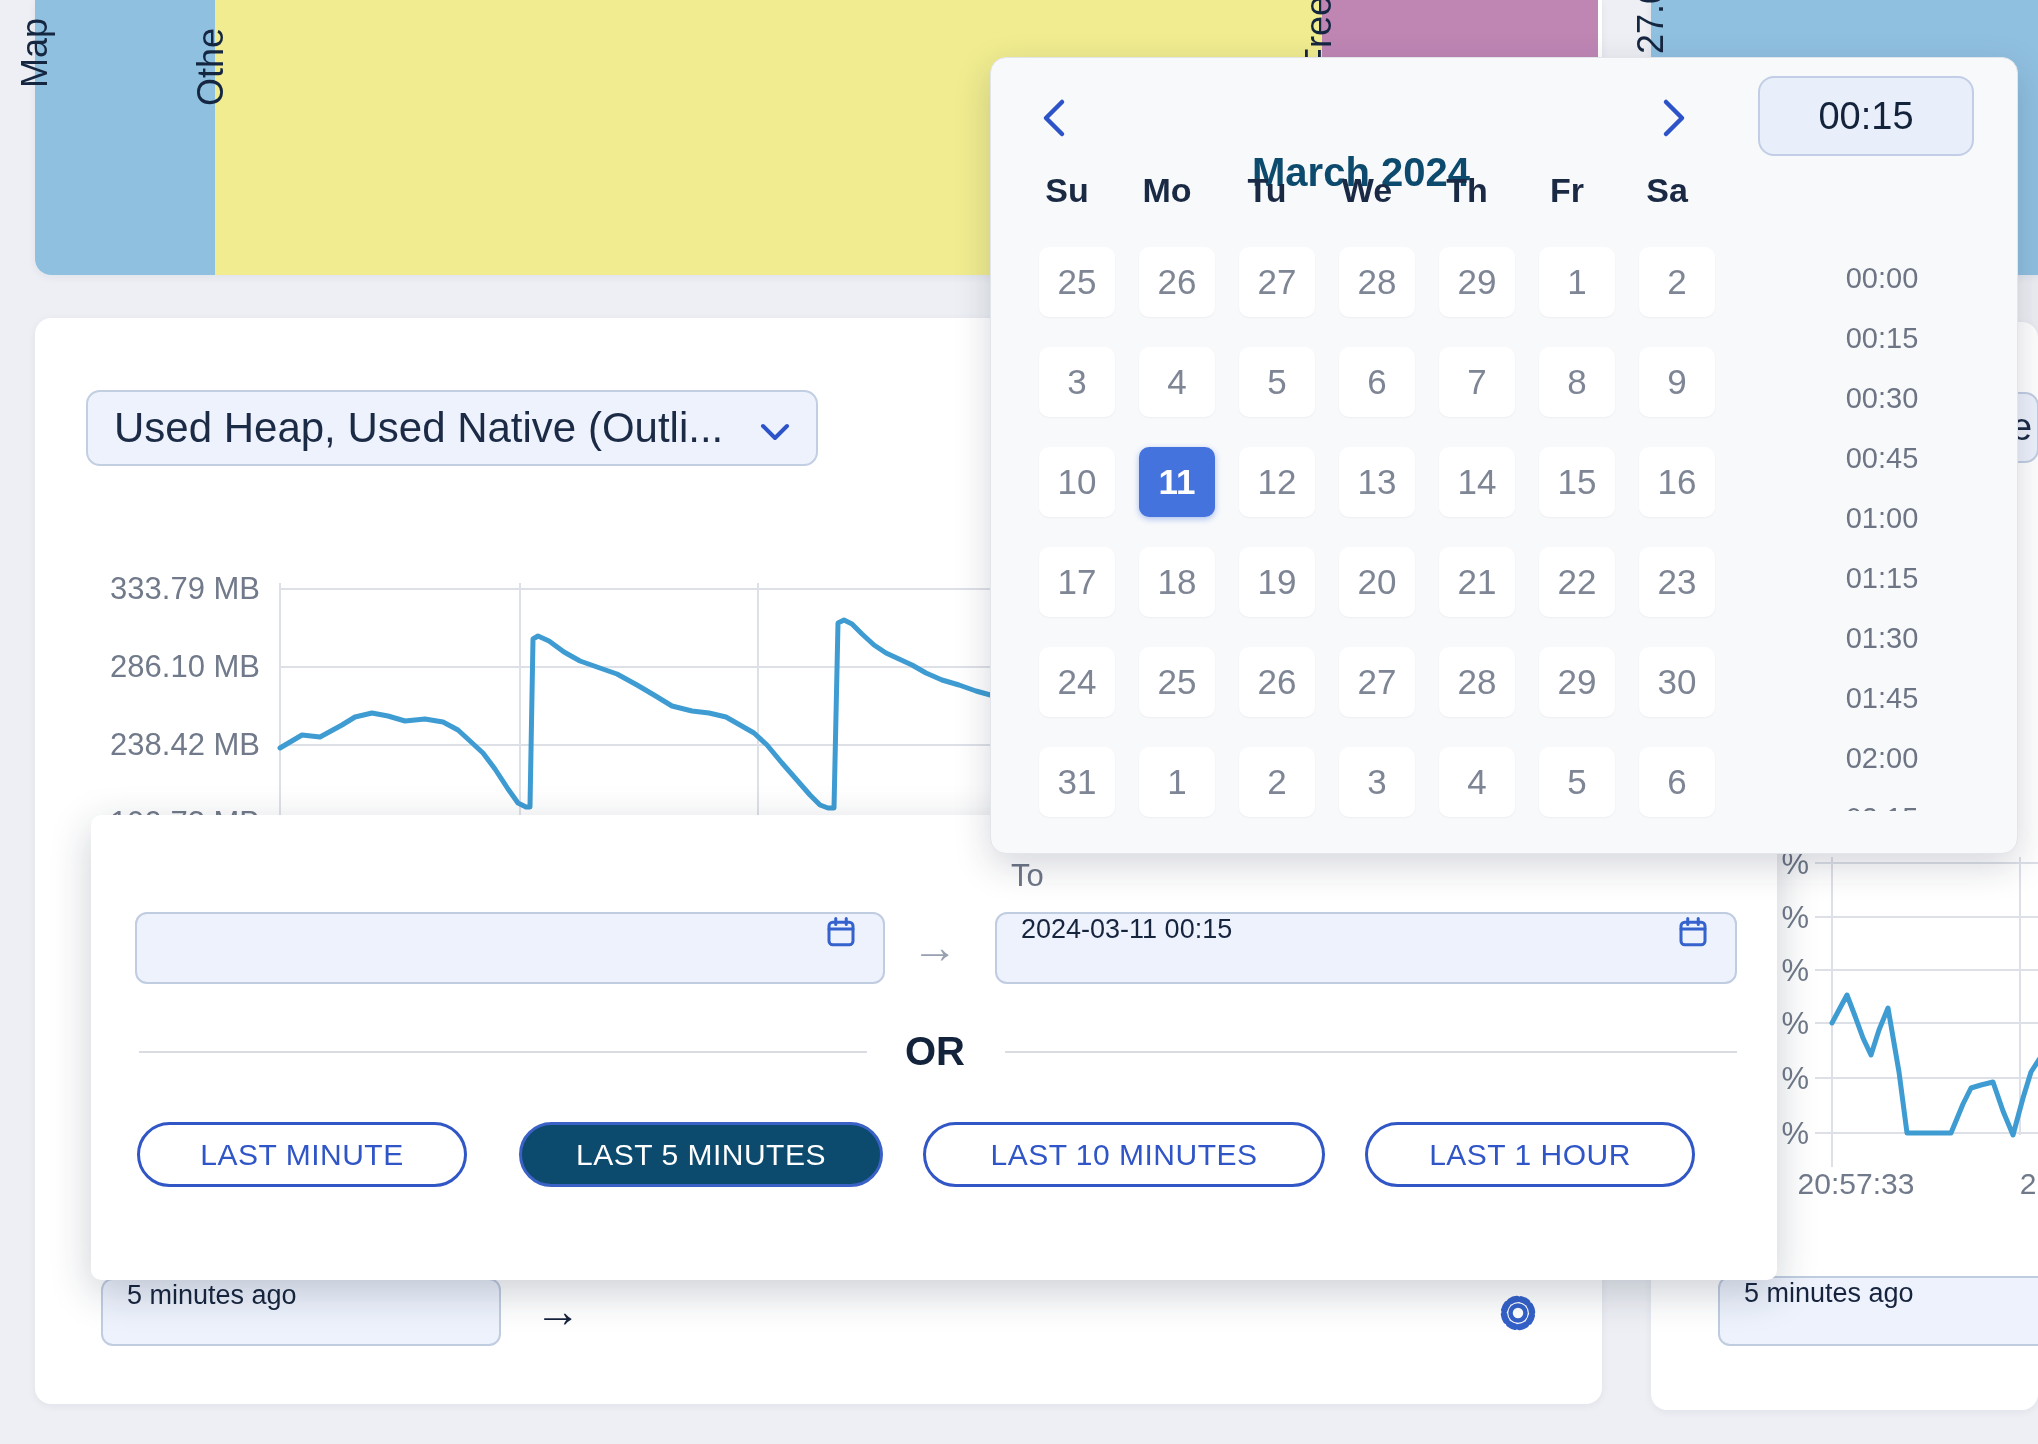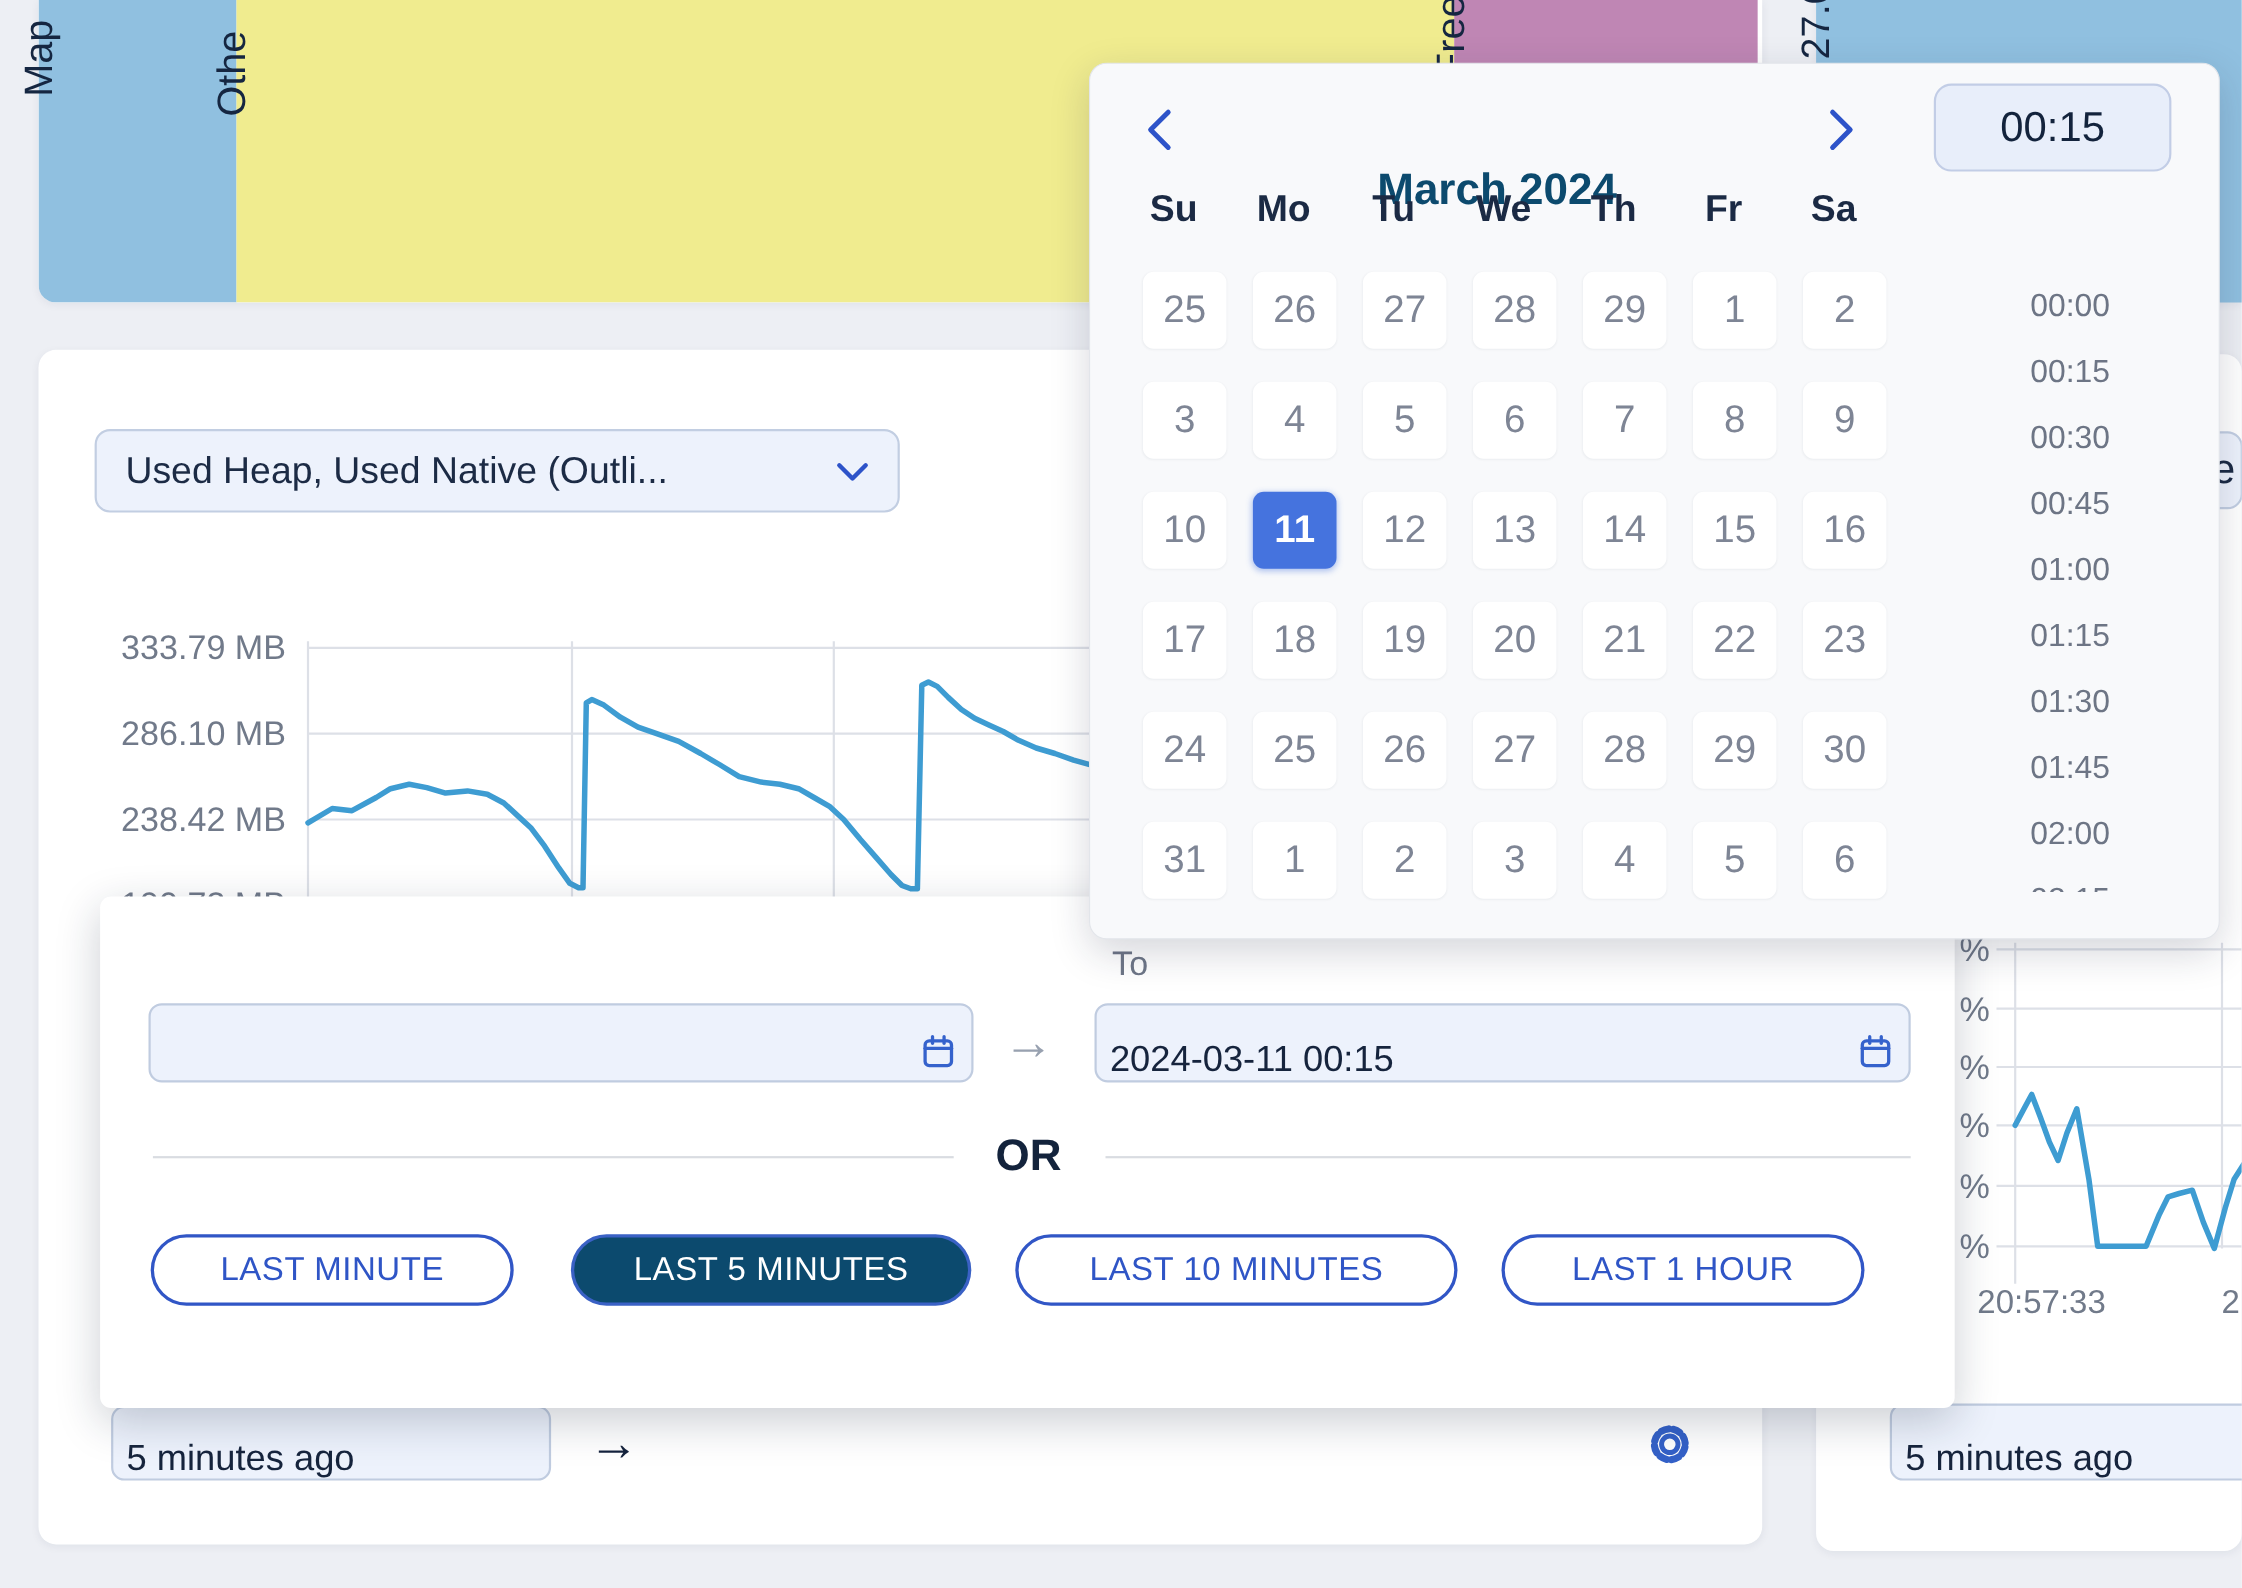--- a/index.html
+++ b/index.html
@@ -15,23 +15,23 @@
   .seg{height:100%;}
   .vlabel{position:absolute;z-index:15;font-size:36px;color:#152641;white-space:nowrap;
           transform:rotate(-90deg);transform-origin:0 100%;}
 
   
   .card-main-left{left:35px;top:318px;width:1567px;height:1086px;z-index:10;}
   .card-main-right{left:1651px;top:322px;width:387px;height:1088px;z-index:10;}
 
   .dropdown{position:absolute;background:#edf2fc;border:2px solid #c2cee2;border-radius:14px;
             display:flex;align-items:center;justify-content:space-between;padding:0 26px;box-sizing:border-box;
-            font-size:34px;color:#1c2b45;cursor:pointer;}
+            font-size:42px;color:#1c2b45;cursor:pointer;}
   .field{position:absolute;background:#edf2fc;border:2px solid #c0cce0;border-radius:12px;
-         box-sizing:border-box;font-size:33px;color:#16243d;display:flex;align-items:flex-end;padding:0 12px;}
+         box-sizing:border-box;font-size:27px;color:#16243d;display:flex;align-items:flex-start;padding:0 24px;}
   .field input{border:none;background:transparent;outline:none;font:inherit;color:inherit;width:100%;padding:0;}
 
   .gridline{stroke:#dde0e7;stroke-width:2;}
   .tick-label{fill:#717a8a;font-size:31px;}
   .chart-line{fill:none;stroke:#3e9cd2;stroke-width:5;stroke-linejoin:round;stroke-linecap:round;}
 
   .arrow-dark{position:absolute;font-size:46px;color:#14223c;}
   .arrow-gray{position:absolute;font-size:46px;color:#98a1b0;}
 
   

